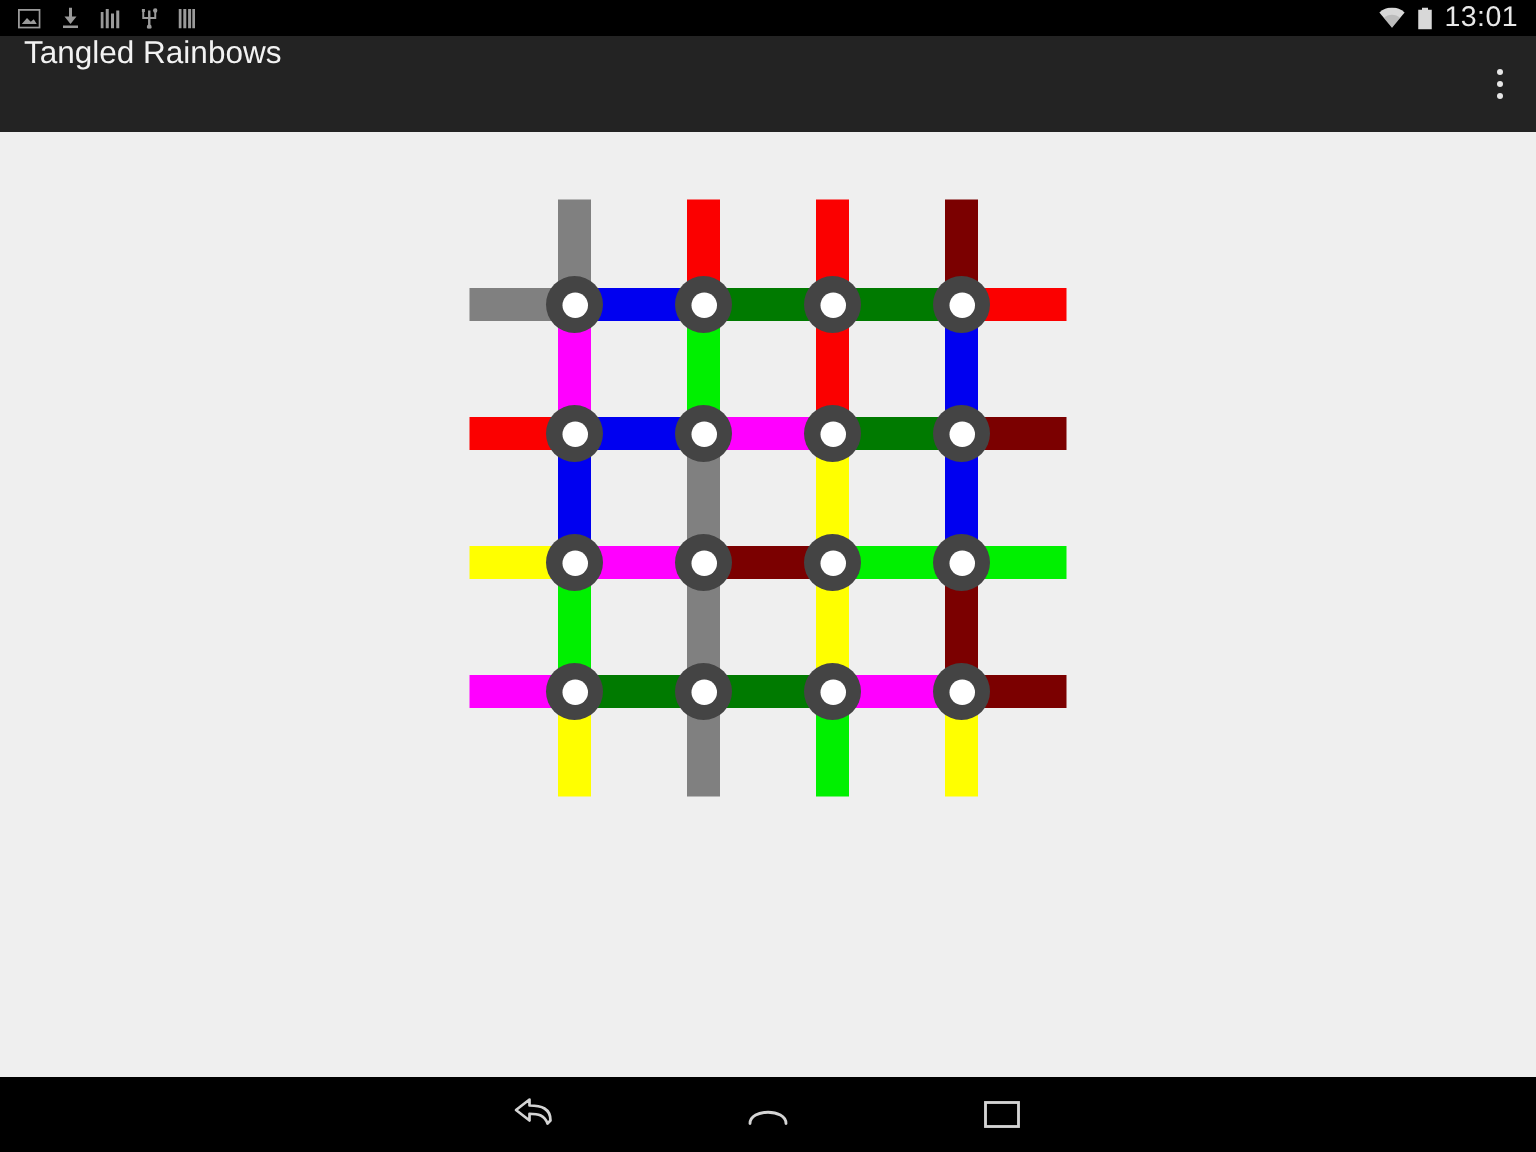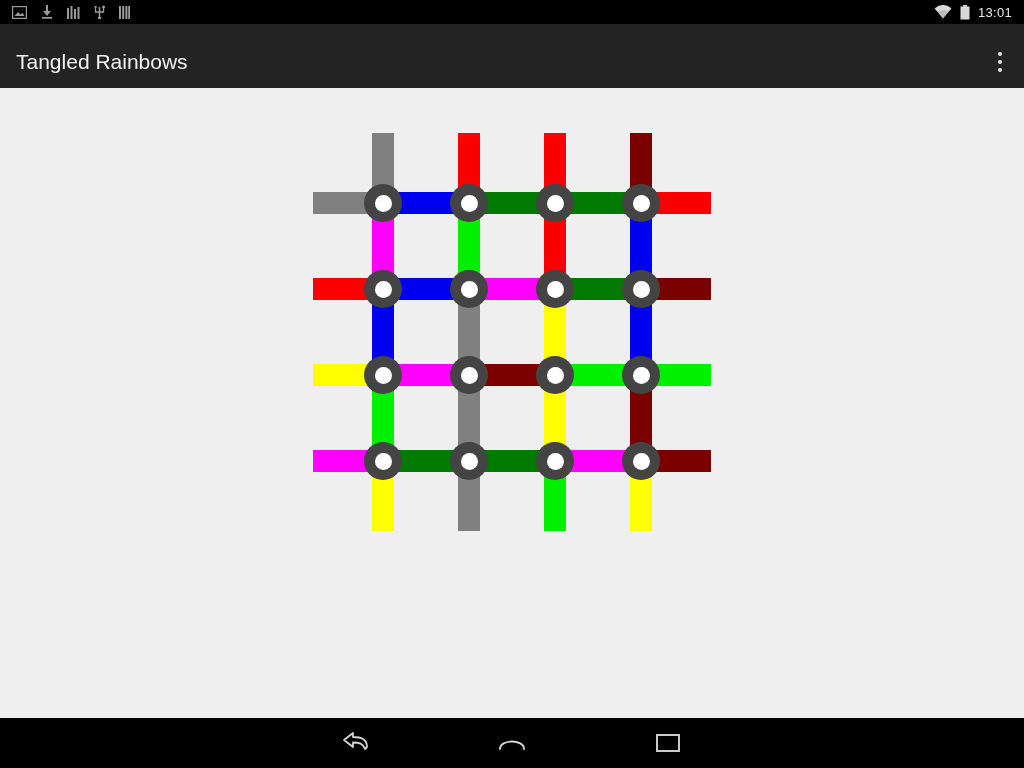--- a/index.html
+++ b/index.html
@@ -12,27 +12,27 @@
 
   
   .statusbar {
     position:absolute; left:0; top:0; width:1024px; height:24px;
     background:#000; display:flex; align-items:center;
   }
   .sb-left { display:flex; align-items:center; gap:14px; padding-left:12px; }
   .sb-right {
     margin-left:auto; display:flex; align-items:center; gap:8px; padding-right:12px;
   }
-  .sb-time { color:#e8e8e8; font-size:13px; letter-spacing:0.3px; }
+  .sb-time { color:#e8e8e8; font-size:19px; letter-spacing:0.3px; }
   .sb-icon { display:block; }
 
   
   .actionbar {
     position:absolute; left:0; top:24px; width:1024px; height:76px;
-    background:#232323; display:flex; align-items:center;
+    background:#232323; display:flex; align-items:flex-start;
   }
   .app-title {
     color:#f2f2f2; font-size:21px; padding-left:16px; font-weight:400;
   }
   .overflow-btn {
     margin-left:auto; width:48px; height:64px;
     display:flex; flex-direction:column; align-items:center; justify-content:center; gap:4px;
     cursor:pointer;
   }
   .ov-dot { width:4px; height:4px; border-radius:50%; background:#e6e6e6; }

